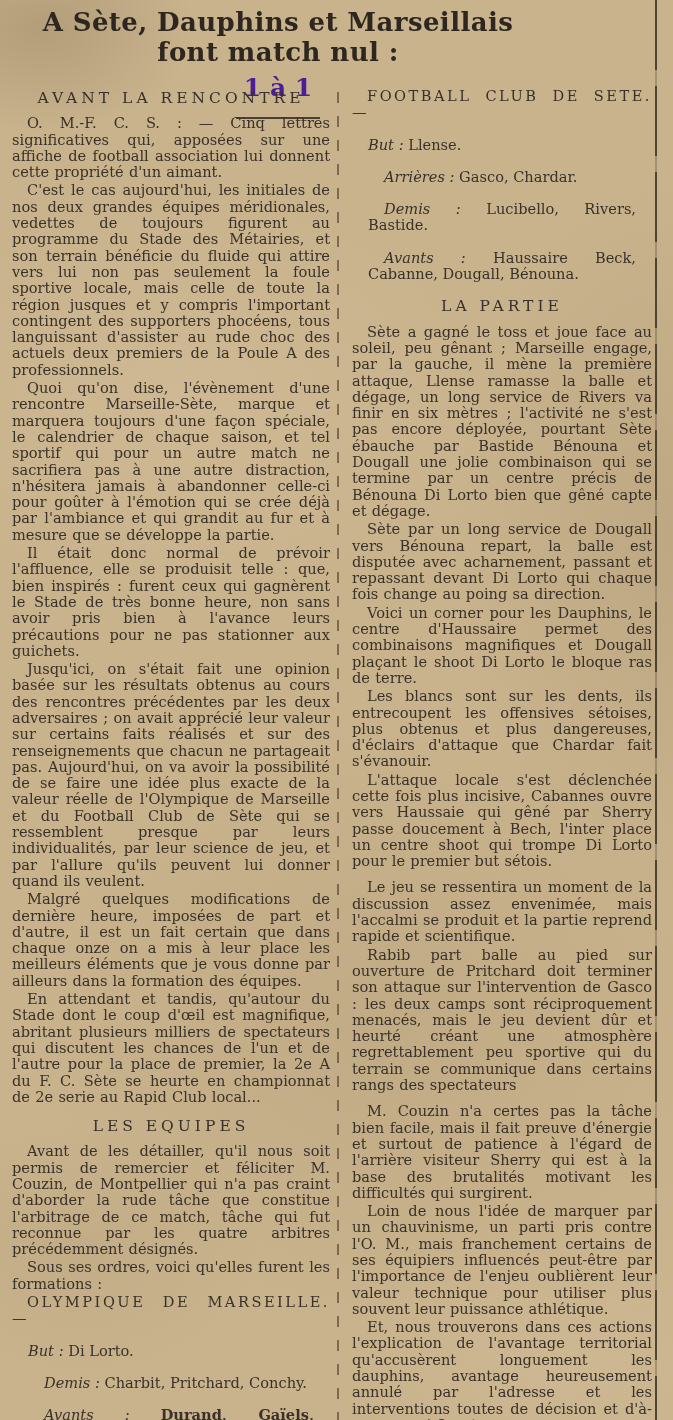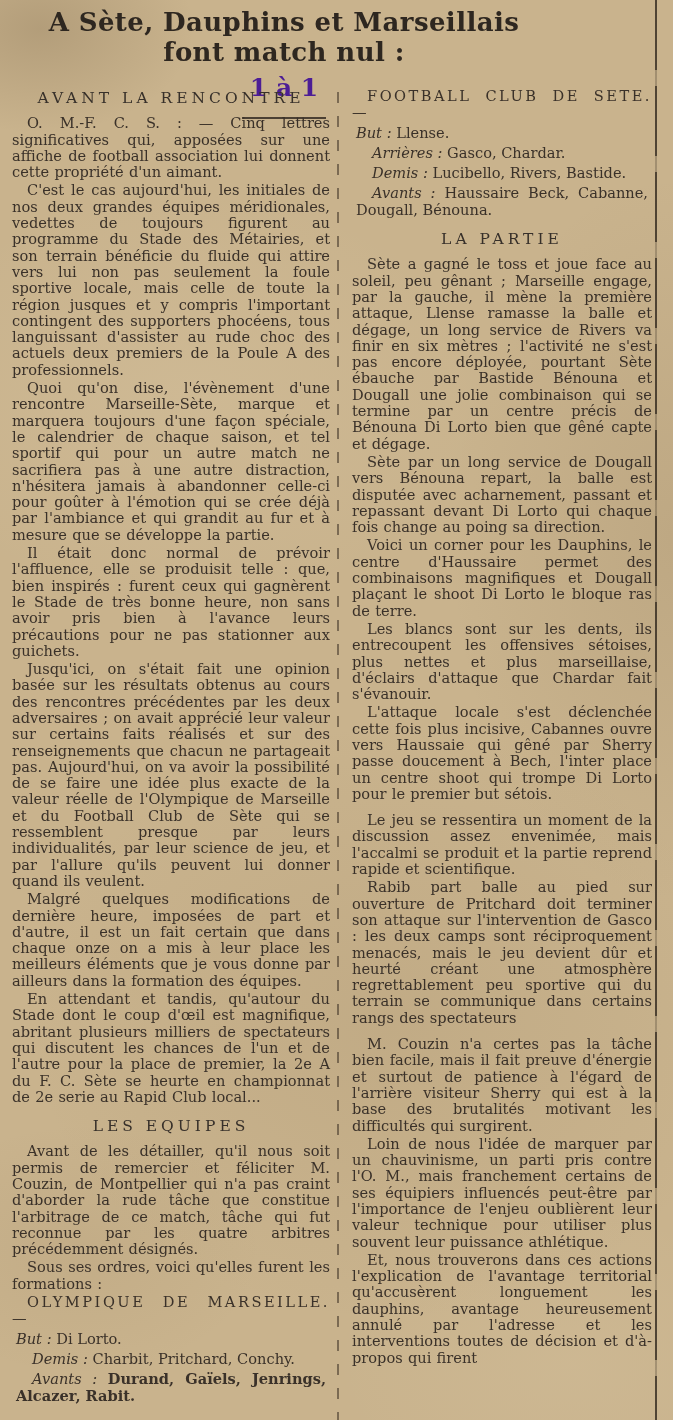--- a/index.html
+++ b/index.html
@@ -9,34 +9,34 @@
     color:#3a3129;
     background-color:#c9b38d;
     background-image:
       radial-gradient(ellipse 220px 150px at 6% 2%, rgba(90,70,45,0.20), transparent 70%),
       radial-gradient(ellipse 320px 520px at 100% 38%, rgba(110,88,58,0.12), transparent 70%),
       radial-gradient(ellipse 430px 300px at 28% 28%, rgba(243,228,198,0.12), transparent 70%),
       radial-gradient(ellipse 520px 430px at 58% 72%, rgba(122,98,64,0.10), transparent 70%),
       radial-gradient(ellipse 340px 220px at 85% 96%, rgba(238,223,192,0.10), transparent 70%),
       radial-gradient(ellipse 260px 180px at 12% 88%, rgba(118,94,60,0.08), transparent 70%);
   }
-  .masthead{position:absolute;top:8px;left:14px;width:540px;text-align:center;}
+  .masthead{position:absolute;top:8px;left:8px;width:540px;text-align:center;}
   .headline{font-size:26px;font-weight:bold;letter-spacing:0.4px;color:#2e2720;line-height:1.15;margin:0;}
   .score{font-size:25px;font-weight:bold;color:#4c1d95;margin:5px 0 0 0;}
   .title-rule{width:84px;height:2px;background:#4b4033;margin:15px auto 0 auto;}
 
   .col{position:absolute;top:86px;font-size:14.6px;line-height:16.3px;text-align:justify;}
   .col-left{left:12px;width:318px;}
   .col-right{left:352px;width:300px;}
   .col p{margin:2px 0 0 0;text-indent:15px;word-spacing:0.6px;}
   .col p.gap{margin-top:10px;}
   .sec-h{text-align:center;letter-spacing:4px;font-size:15.5px;color:#37302a;margin:13px 0 9px 0;font-weight:normal;}
   .sec-h.first{margin-top:4px;}
   .team-name{letter-spacing:2.5px;text-indent:15px;margin-top:2px;}
-  .team-line{text-indent:16px;margin:4px;}
+  .team-line{text-indent:16px;margin:16px;}
   .team-line.flush{text-indent:0;}
   .lbl{font-style:italic;}
   .bold{font-weight:bold;}
 
   .column-divider{
     position:absolute;left:337px;top:92px;bottom:0;width:2px;
     background:repeating-linear-gradient(to bottom, rgba(58,46,34,0.55) 0px, rgba(58,46,34,0.55) 11px, rgba(58,46,34,0.0) 11px, rgba(58,46,34,0.0) 24px);
   }
   .page-edge-rule{
     position:absolute;left:655px;top:0;bottom:0;width:2px;
@@ -100,20 +100,20 @@
   </div>
   <div class="team-line">
     <span class="lbl">Avants :</span>
     <span>Haussaire Beck, Cabanne, Dougall, Bénouna.</span>
   </div>
 
   <h2 class="sec-h">LA PARTIE</h2>
   <p>Sète a gagné le toss et joue face au soleil, peu gênant ; Marseille engage, par la gauche, il mène la première attaque, Llense ramasse la balle et dégage, un long service de Rivers va finir en six mètres ; l'activité ne s'est pas encore déployée, pourtant Sète ébauche par Bastide Bénouna et Dougall une jolie combinaison qui se termine par un centre précis de Bénouna Di Lorto bien que gêné capte et dégage.</p>
   <p>Sète par un long service de Dougall vers Bénouna repart, la balle est disputée avec acharnement, passant et repassant devant Di Lorto qui chaque fois change au poing sa direction.</p>
   <p>Voici un corner pour les Dauphins, le centre d'Haussaire permet des combinaisons magnifiques et Dougall plaçant le shoot Di Lorto le bloque ras de terre.</p>
-  <p>Les blancs sont sur les dents, ils entrecoupent les offensives sétoises, plus nettes et plus marseillaise, d'éclairs d'attaque que Chardar fait s'évanouir.</p>
+  <p>Les blancs sont sur les dents, ils entrecoupent les offensives sétoises, plus obtenus et plus dangereuses, d'éclairs d'attaque que Chardar fait s'évanouir.</p>
   <p>L'attaque locale s'est déclenchée cette fois plus incisive, Cabannes ouvre vers Haussaie qui gêné par Sherry passe doucement à Bech, l'inter place un centre shoot qui trompe Di Lorto pour le premier but sétois.</p>
   <p class="gap">Le jeu se ressentira un moment de la discussion assez envenimée, mais l'accalmi se produit et la partie reprend rapide et scientifique.</p>
   <p>Rabib part balle au pied sur ouverture de Pritchard doit terminer son attaque sur l'intervention de Gasco : les deux camps sont réciproquement menacés, mais le jeu devient dûr et heurté créant une atmosphère regrettablement peu sportive qui du terrain se communique dans certains rangs des spectateurs</p>
   <p class="gap">M. Couzin n'a certes pas la tâche bien facile, mais il fait preuve d'énergie et surtout de patience à l'égard de l'arrière visiteur Sherry qui est à la base des brutalités motivant les difficultés qui surgirent.</p>
   <p>Loin de nous l'idée de marquer par un chauvinisme, un parti pris contre l'O. M., mais franchement certains de ses équipiers influencés peut-être par l'importance de l'enjeu oublièrent leur valeur technique pour utiliser plus souvent leur puissance athlétique.</p>
   <p>Et, nous trouverons dans ces actions l'explication de l'avantage territorial qu'accusèrent longuement les dauphins, avantage heureusement annulé par l'adresse et les interventions toutes de décision et d'à-propos qui firent</p>
 </div>
 
 </body></html>

